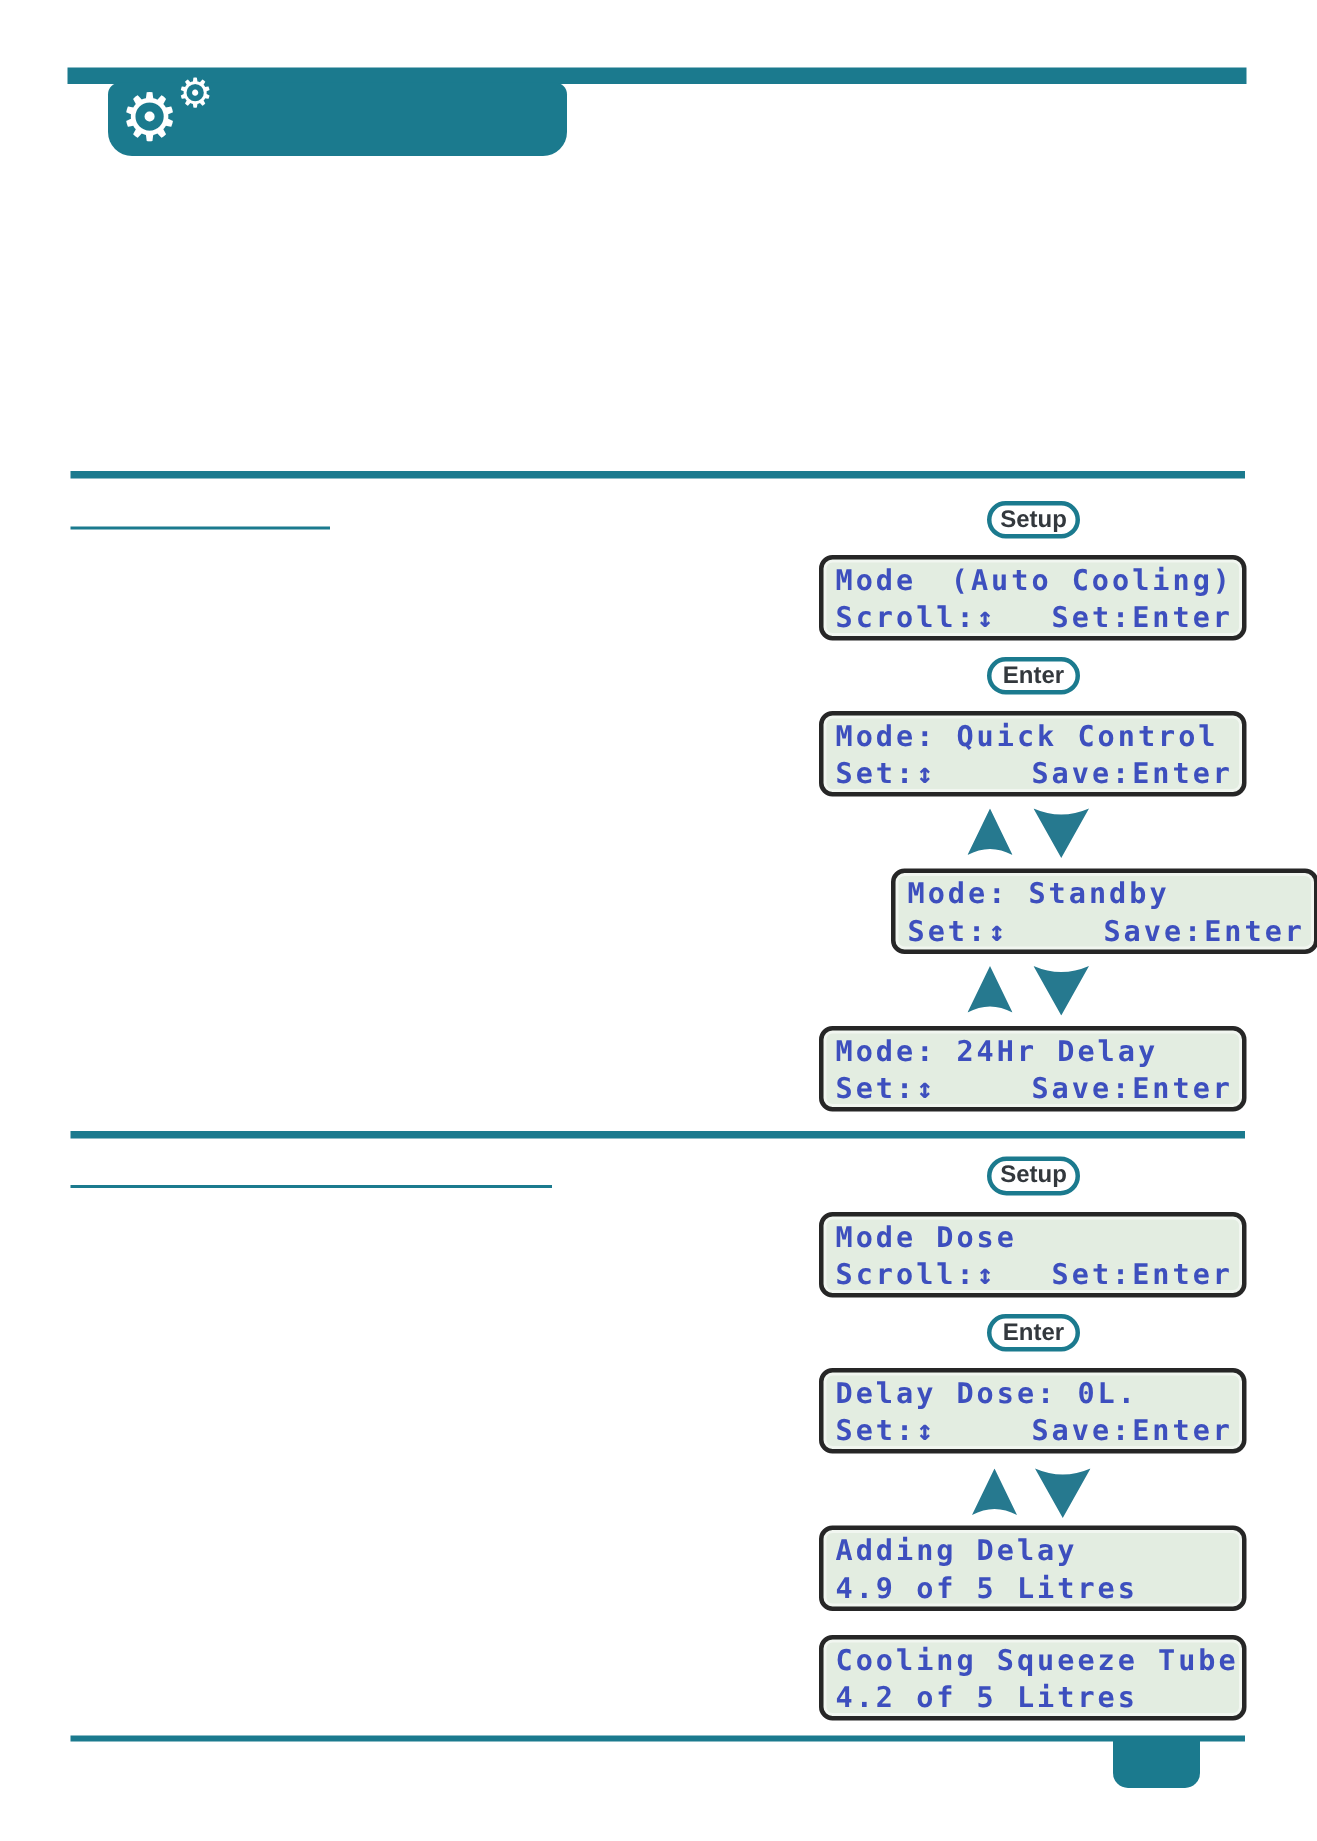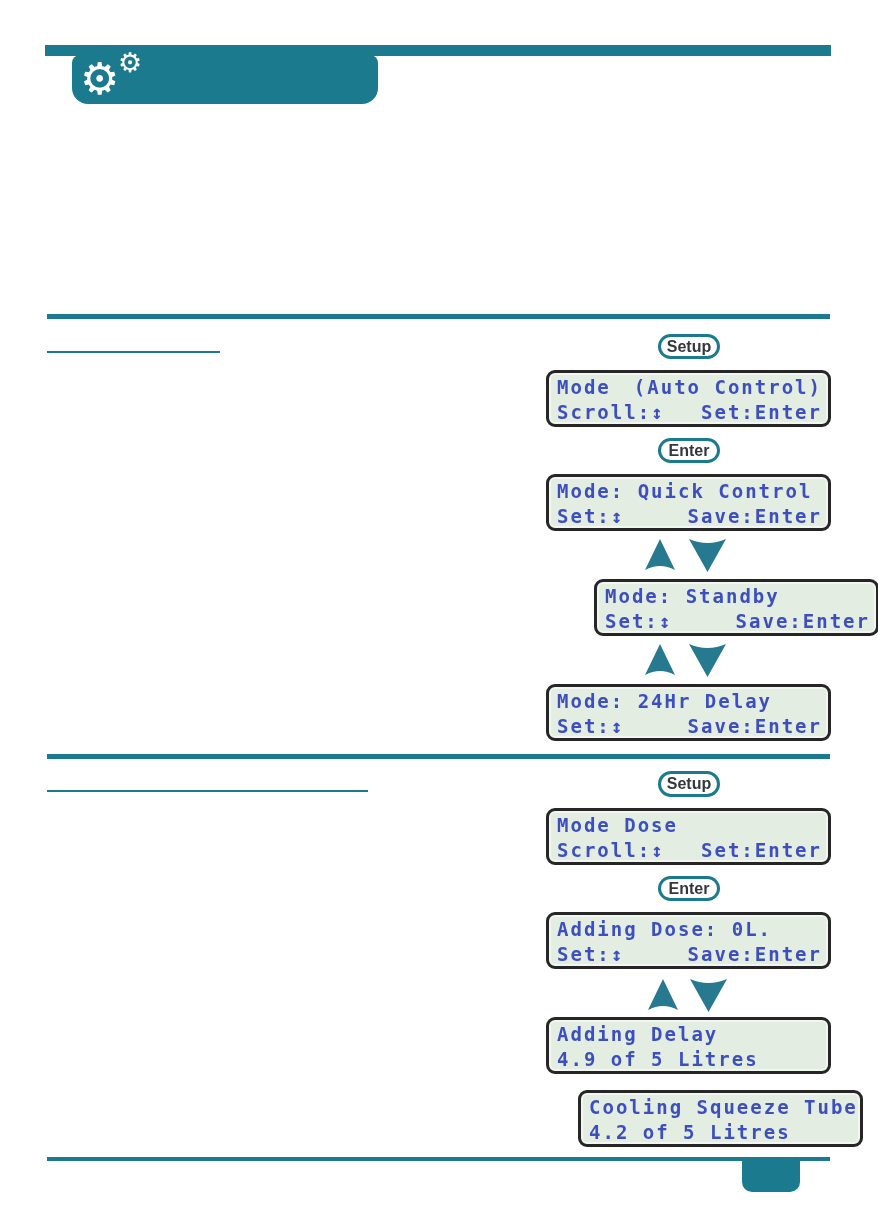--- a/index.html
+++ b/index.html
@@ -53,21 +53,21 @@
     border-radius:9px;box-sizing:border-box;
     box-shadow:inset 0 0 0 2px rgba(255,255,255,0.5);
     padding:2px 6px 12px 8px;
   }
   .lcd-line{
     display:flex;justify-content:space-between;white-space:pre;
     font-family:"DejaVu Sans Mono",monospace;font-weight:bold;
     font-size:19px;letter-spacing:2px;line-height:25px;color:var(--lcd-blue);
   }
   .s1{top:370px;} .s2{top:474px;} .s3{top:579px;margin-left:48px;} .s4{top:684px;}
-  .s5{top:808px;} .s6{top:912px;} .s7{top:1017px;} .s8{top:1090px;margin-left:32px;}
+  .s5{top:808px;} .s6{top:912px;} .s7{top:1017px;} .s8{top:1090px;}
 
   .arrow{position:absolute;}
   .arrow svg{display:block;}
   .arrow path{fill:var(--teal-arrow);}
   .ap1-up{left:645px;top:539px;}   .ap1-dn{left:689px;top:538px;}
   .ap2-up{left:645px;top:644px;}   .ap2-dn{left:689px;top:643px;}
   .ap3-up{left:648px;top:979px;}   .ap3-dn{left:690px;top:978px;}
 
   .footer-tab{
     position:absolute;left:742px;top:1160px;width:58px;height:32px;
@@ -89,21 +89,21 @@
   <div class="rule divider"></div>
   <a href="#" class="heading-link heading-1"></a>
 
   <div class="pill setup-1">
     <span>Setup</span>
   </div>
 
   <div class="lcd s1">
     <div class="lcd-line">
       <span>Mode</span>
-      <span>(Auto Control)</span>
+      <span>(Auto Cooling)</span>
     </div>
     <div class="lcd-line">
       <span>Scroll:↕</span>
       <span>Set:Enter</span>
     </div>
   </div>
 
   <div class="pill enter-1">
     <span>Enter</span>
   </div>
@@ -180,21 +180,21 @@
       <span>Set:Enter</span>
     </div>
   </div>
 
   <div class="pill enter-2">
     <span>Enter</span>
   </div>
 
   <div class="lcd s6">
     <div class="lcd-line">
-      <span>Adding Dose: 0L.</span>
+      <span>Delay Dose: 0L.</span>
       <span></span>
     </div>
     <div class="lcd-line">
       <span>Set:↕</span>
       <span>Save:Enter</span>
     </div>
   </div>
 
   <div class="arrow ap3-up">
     <svg width="30" height="33" viewBox="0 0 30 33">

